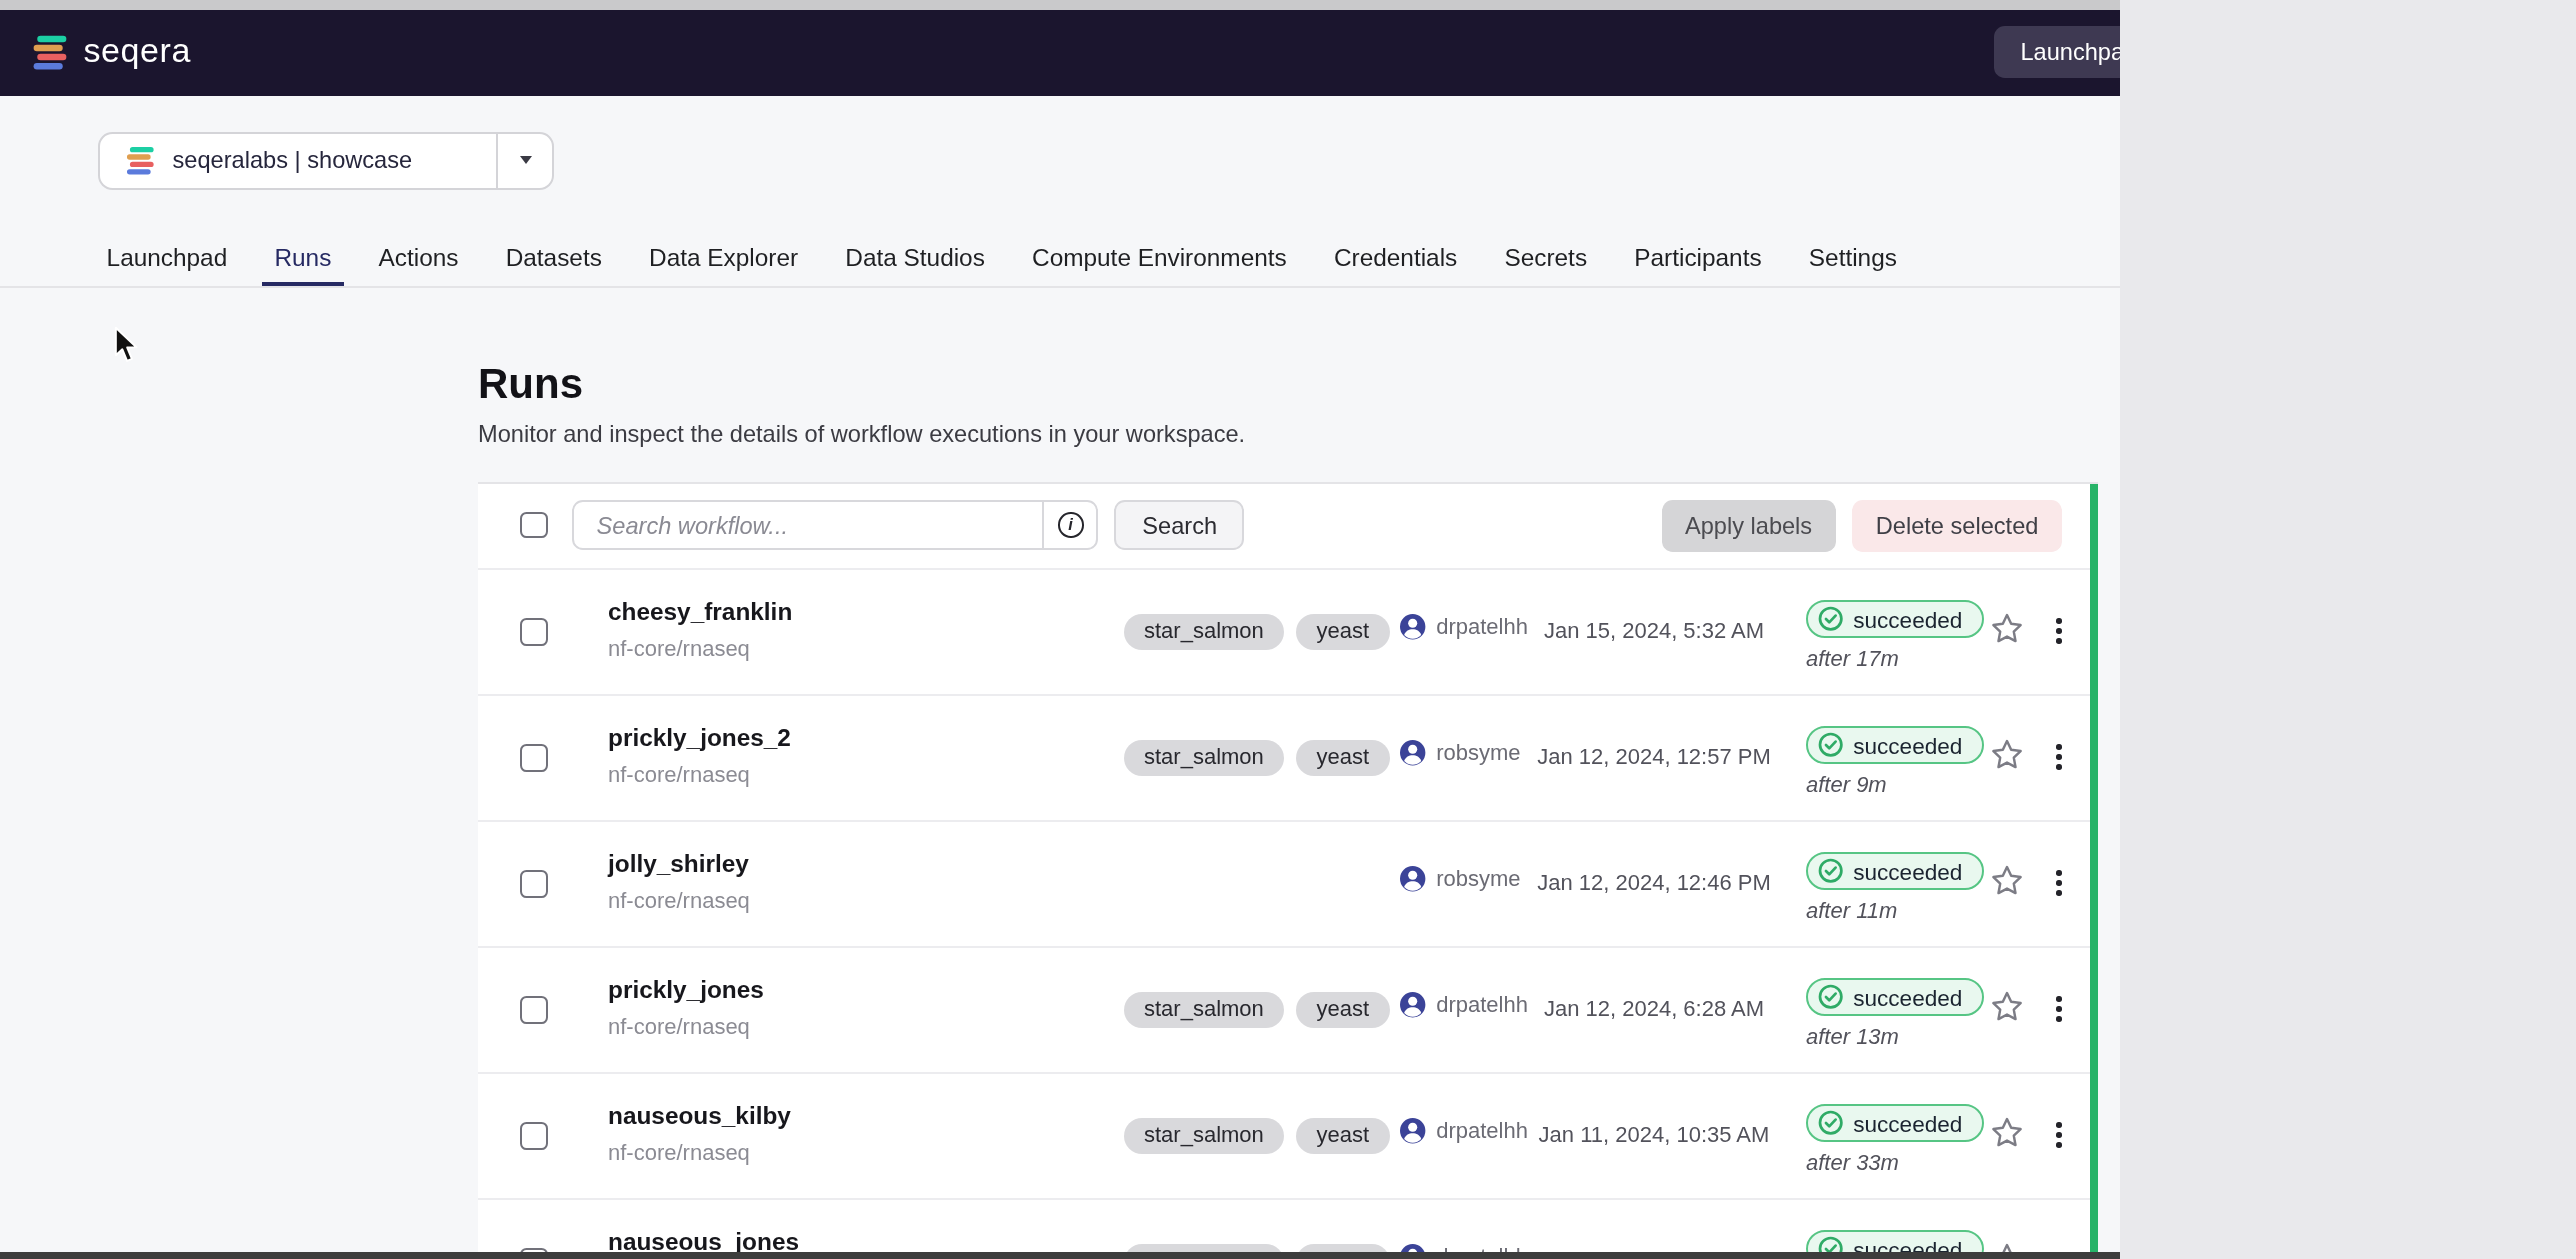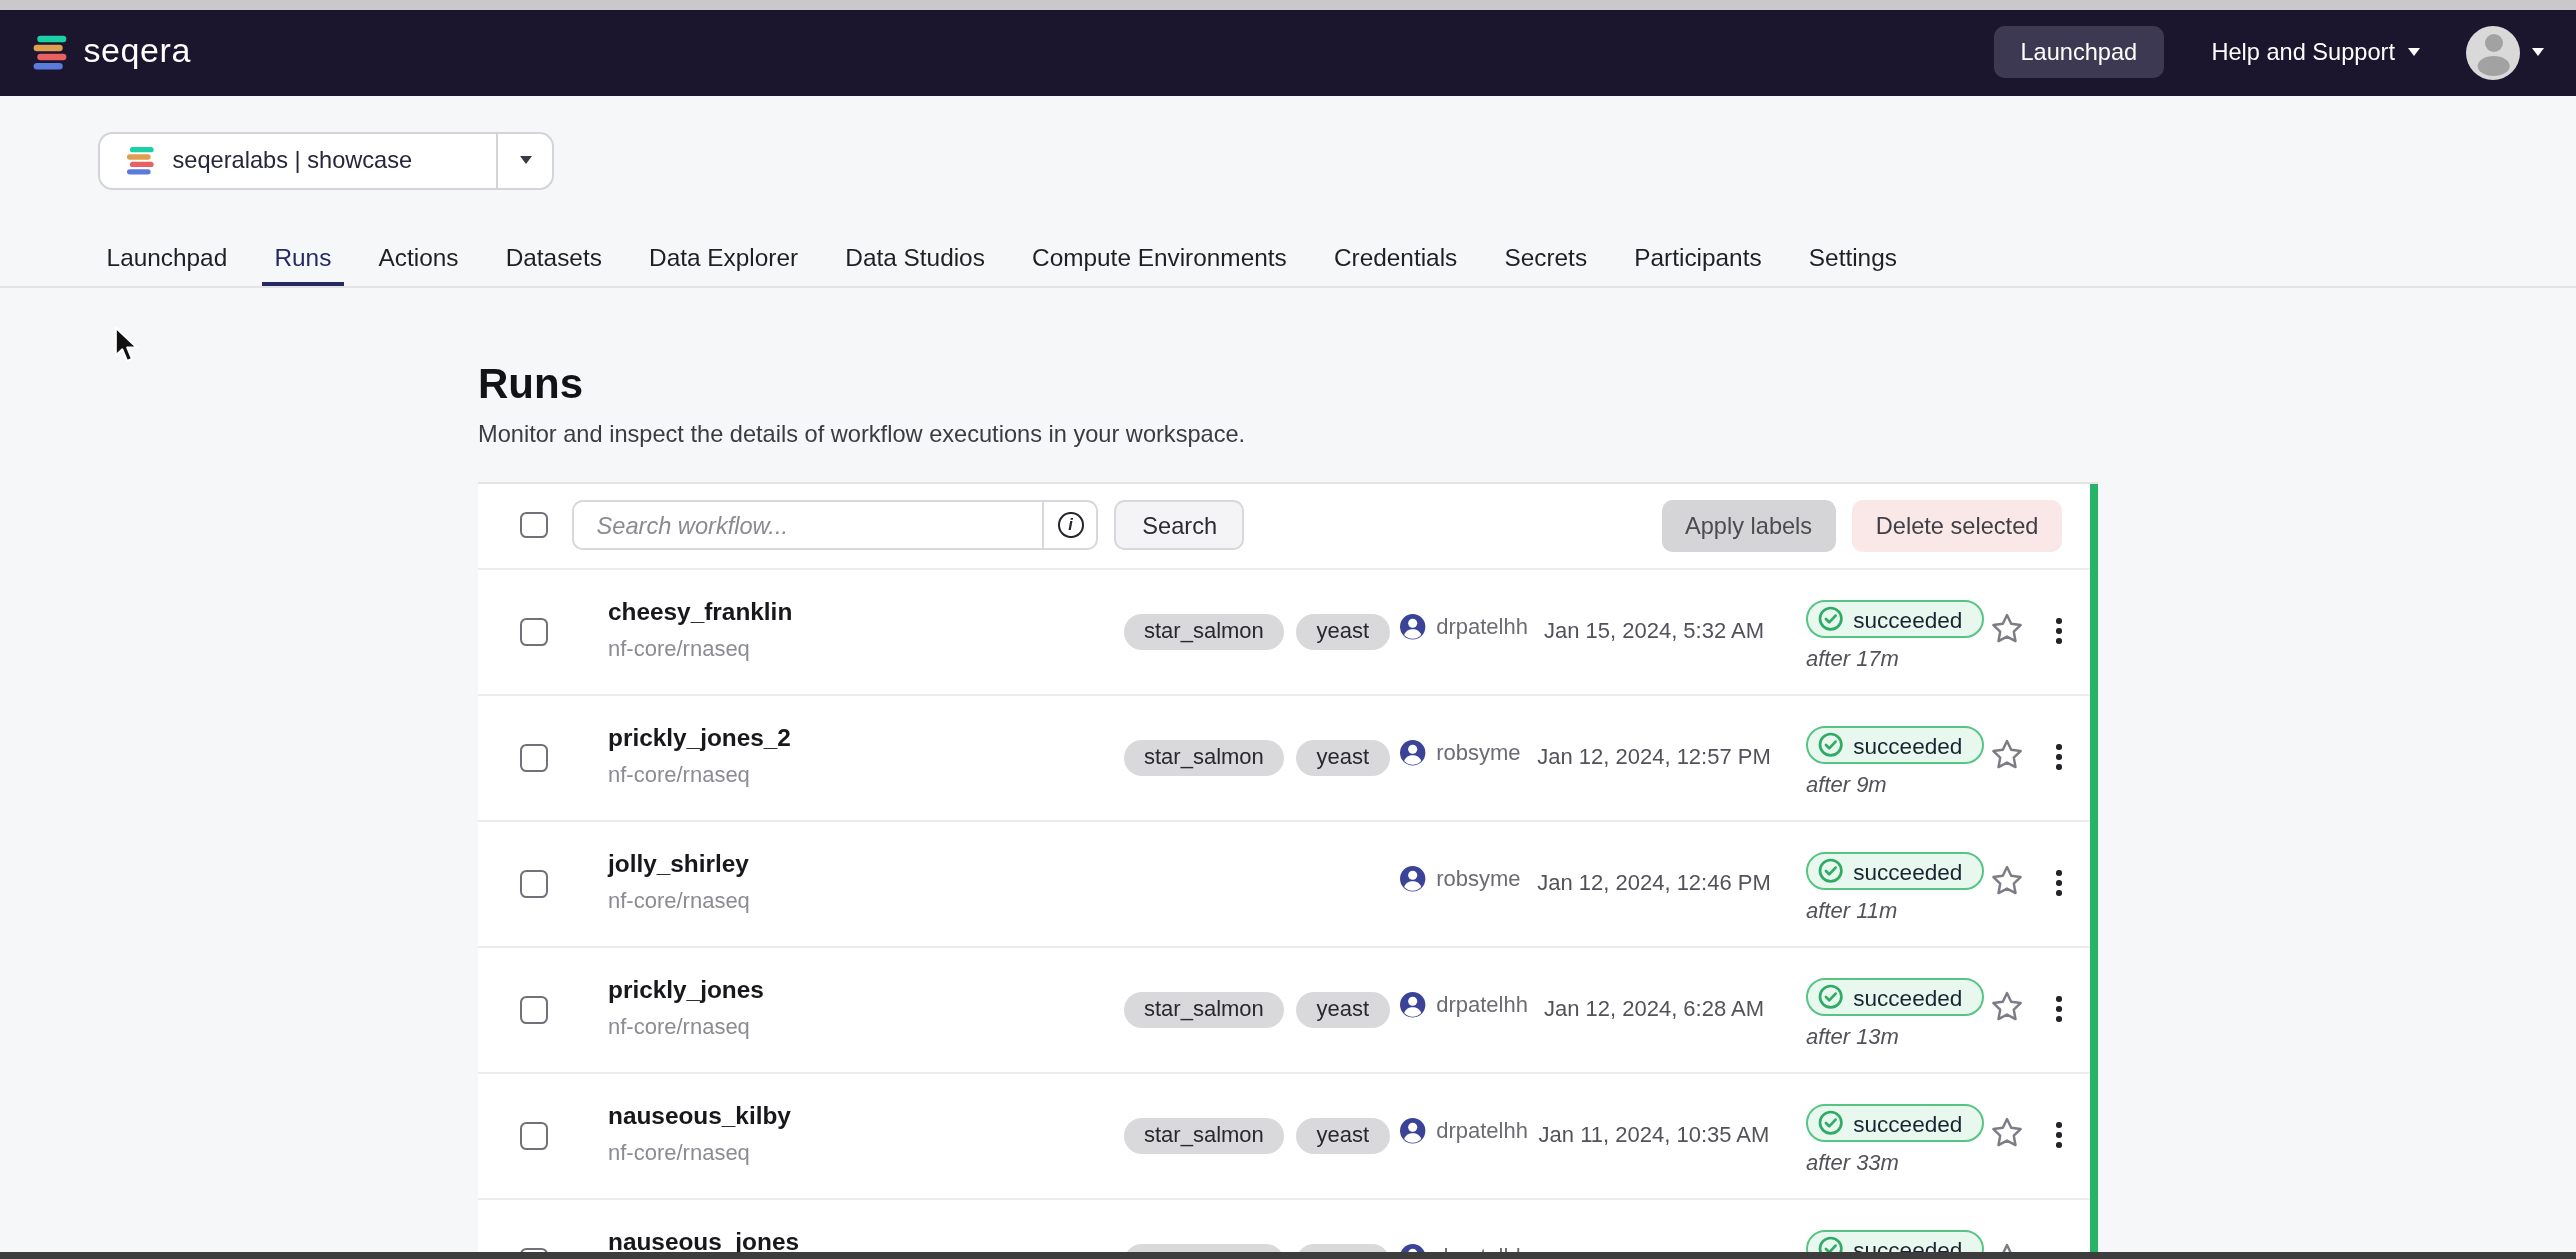--- a/index.html
+++ b/index.html
@@ -1,16 +1,16 @@
 <!DOCTYPE html>
 <html style="font-size:14.5px"><head>
 <meta charset="utf-8">
 <style>
   html,body{margin:0;padding:0;background:#e9e9ec;}
-  .screen{width:2576px;height:1259px;position:relative;overflow:hidden;background:#f6f7f9;}
+  .screen{width:2120px;height:1259px;position:relative;overflow:hidden;background:#f6f7f9;}
   .scale{width:1288px;height:630px;position:absolute;top:0;left:0;transform:scale(2);transform-origin:0 0;
          font-family:"Liberation Sans",sans-serif;-webkit-font-smoothing:antialiased;}
 
   
   .top-strip{height:4.5px;background:#c9c9cb;}
   .bottom-strip{position:absolute;left:0;right:0;bottom:0;height:3.6px;background:#3d3d3d;z-index:60;}
 
   
   .navbar{height:43px;background:#1b152e;display:flex;align-items:center;padding:0 16.3px 0 14.5px;box-sizing:border-box;}
   .brand{display:flex;align-items:center;gap:7.2px;}

